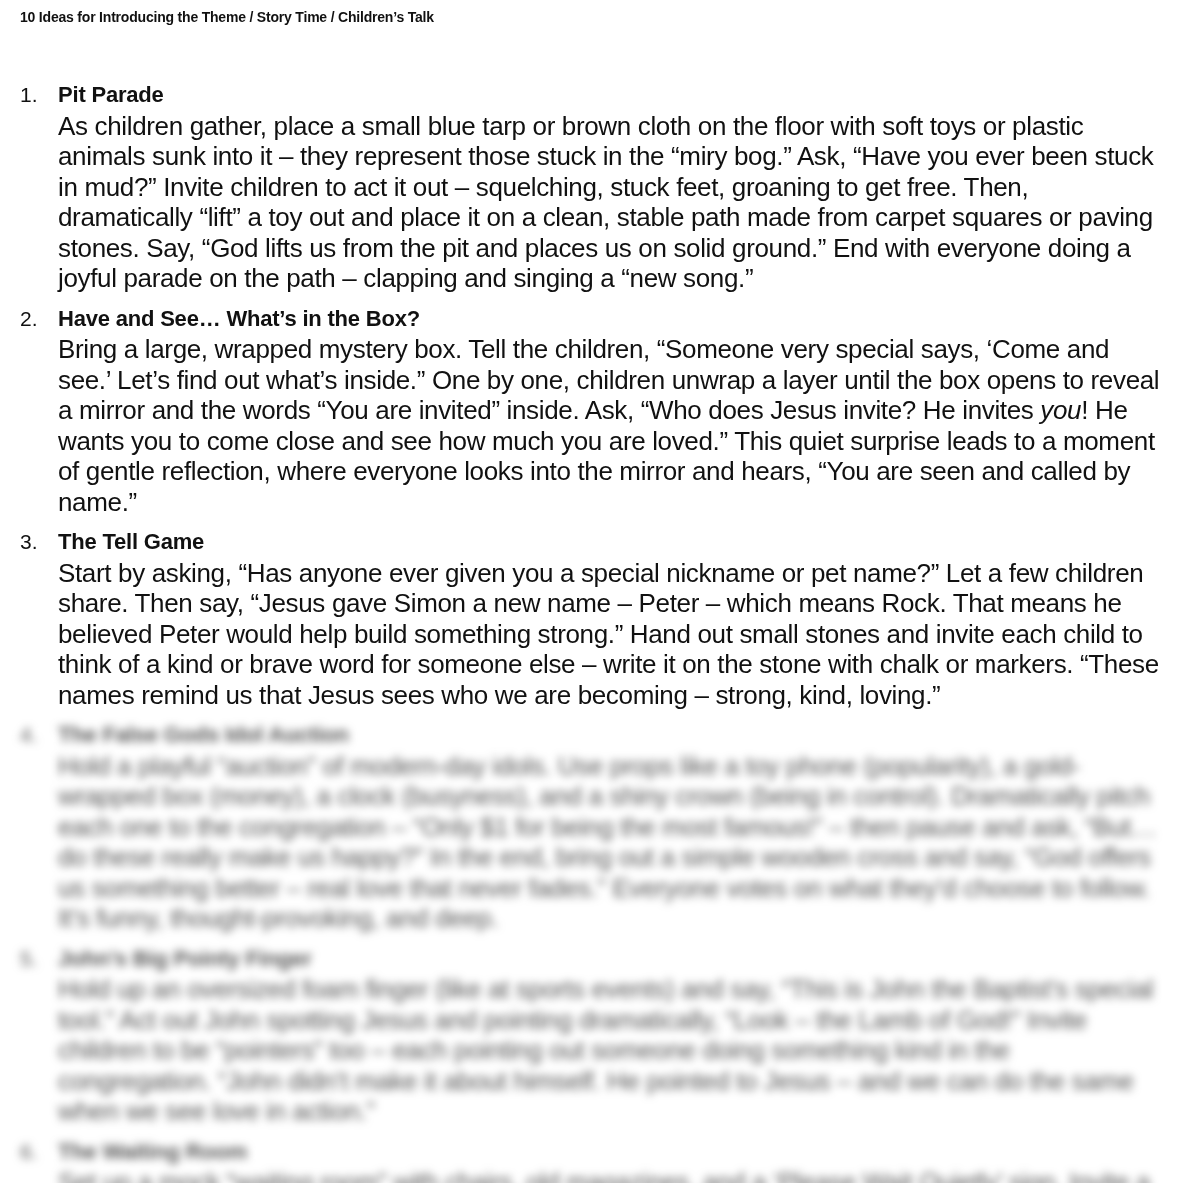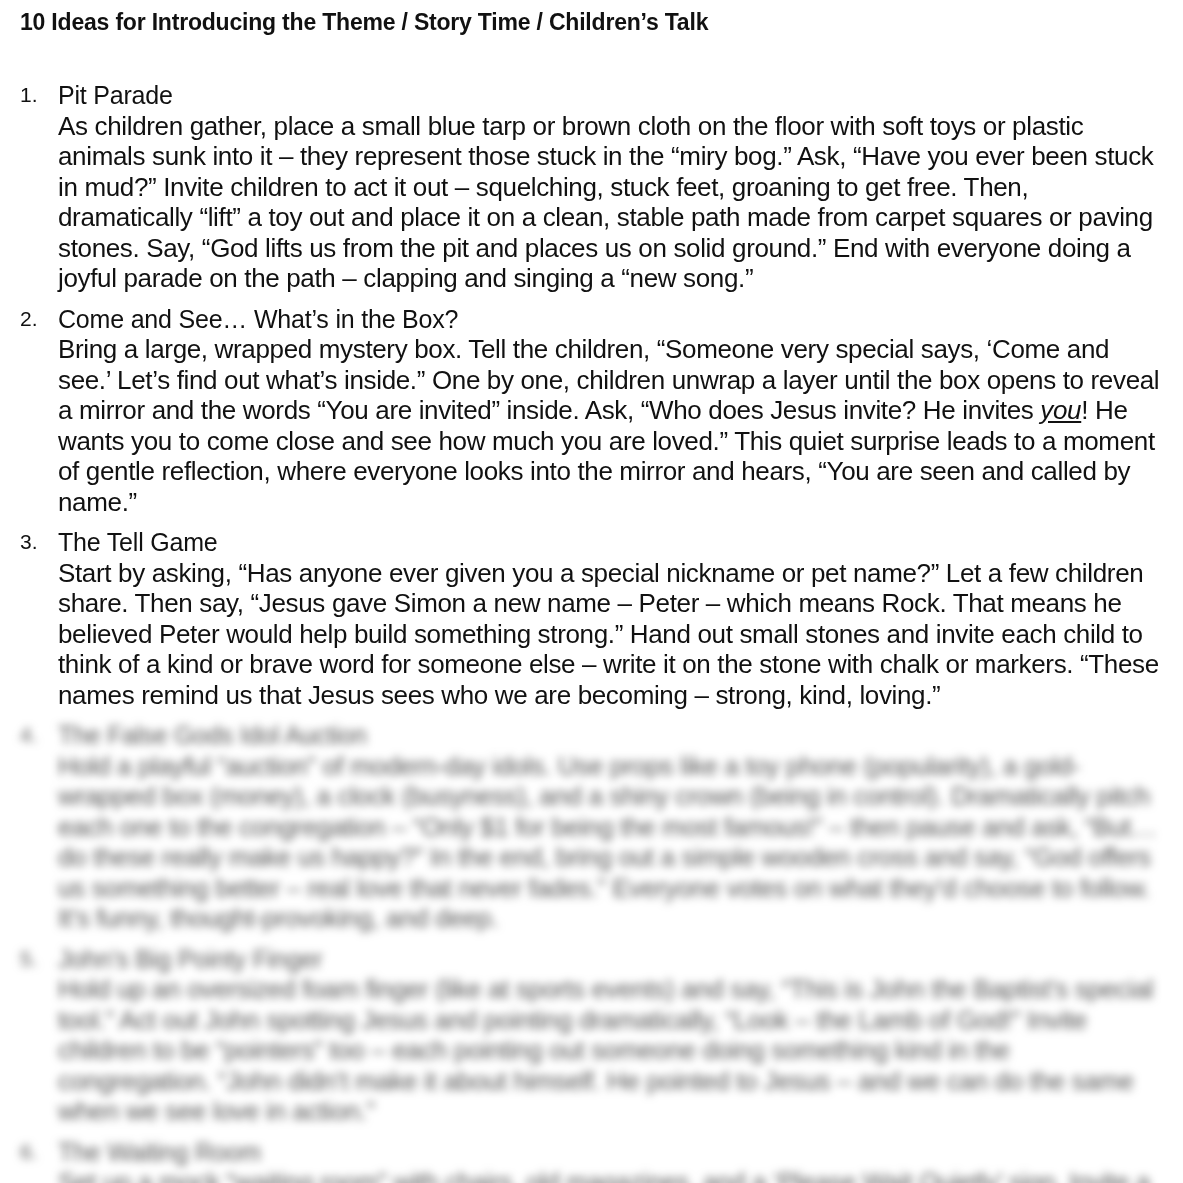--- a/index.html
+++ b/index.html
@@ -19,21 +19,21 @@
       position: absolute;
       left: 0;
       top: 0;
       width: 1183px;
       height: 1183px;
     }
     .doc-title {
       position: absolute;
       left: 20px;
       top: 9px;
-      font-size: 23px;
+      font-size: 14px;
       font-weight: bold;
       letter-spacing: -0.2px;
       white-space: nowrap;
     }
     .list {
       position: absolute;
       left: 0;
       top: 80px;
       width: 1183px;
     }
@@ -44,34 +44,33 @@
       margin-bottom: 10px;
     }
     .item-number {
       position: absolute;
       left: 20px;
       top: 0;
       font-size: 21px;
       line-height: 30.5px;
     }
     .item-heading {
-      font-size: 25px;
-      font-weight: normal;
+      font-size: 22px;
+      font-weight: bold;
       line-height: 30.5px;
       letter-spacing: -0.2px;
     }
     .item-body {
       font-size: 26px;
       line-height: 30.5px;
       letter-spacing: -0.35px;
       word-spacing: 0px;
     }
     .item-body em {
       font-style: italic;
-      text-decoration: underline;
     }
     .blurred {
       filter: blur(4px);
       color: #555555;
     }
   </style>
 </head>
 <body>
 
 <div class="page">
@@ -81,21 +80,21 @@
   <div class="list">
 
     <div class="item">
       <span class="item-number">1.</span>
       <div class="item-heading">Pit Parade</div>
       <div class="item-body">As children gather, place a small blue tarp or brown cloth on the floor with soft toys or plastic animals sunk into it – they represent those stuck in the “miry bog.” Ask, “Have you ever been stuck in mud?” Invite children to act it out – squelching, stuck feet, groaning to get free. Then, dramatically “lift” a toy out and place it on a clean, stable path made from carpet squares or paving stones. Say, “God lifts us from the pit and places us on solid ground.” End with everyone doing a joyful parade on the path – clapping and singing a “new song.”</div>
     </div>
 
     <div class="item">
       <span class="item-number">2.</span>
-      <div class="item-heading">Come and See… What’s in the Box?</div>
+      <div class="item-heading">Have and See… What’s in the Box?</div>
       <div class="item-body"><span>Bring a large, wrapped mystery box. Tell the children, “Someone very special says, ‘Come and see.’ Let’s find out what’s inside.” One by one, children unwrap a layer until the box opens to reveal a mirror and the words “You are invited” inside. Ask, “Who does Jesus invite? He invites </span><em>you</em><span>! He wants you to come close and see how much you are loved.” This quiet surprise leads to a moment of gentle reflection, where everyone looks into the mirror and hears, “You are seen and called by name.”</span></div>
     </div>
 
     <div class="item">
       <span class="item-number">3.</span>
       <div class="item-heading">The Tell Game</div>
       <div class="item-body">Start by asking, “Has anyone ever given you a special nickname or pet name?” Let a few children share. Then say, “Jesus gave Simon a new name – Peter – which means Rock. That means he believed Peter would help build something strong.” Hand out small stones and invite each child to think of a kind or brave word for someone else – write it on the stone with chalk or markers. “These names remind us that Jesus sees who we are becoming – strong, kind, loving.”</div>
     </div>
 
     <div class="blurred">

